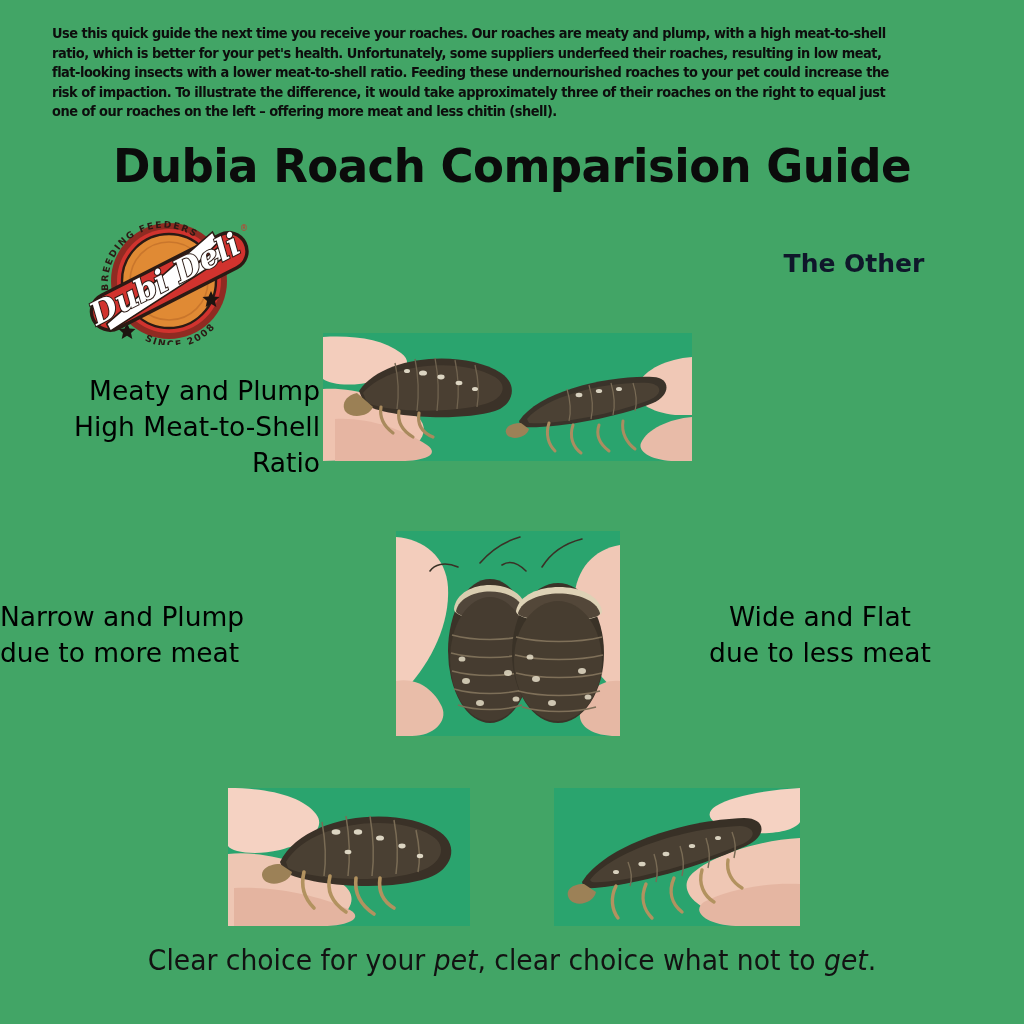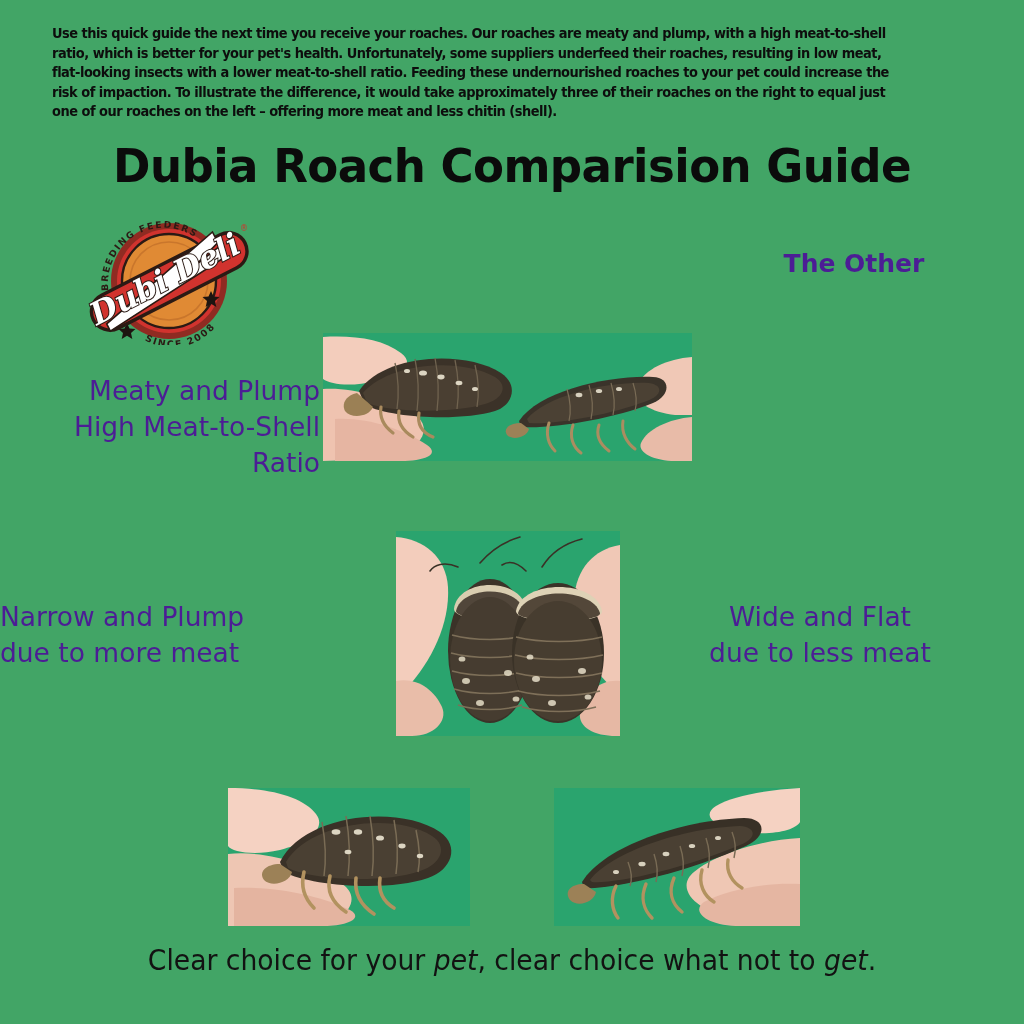--- a/index.html
+++ b/index.html
@@ -68,39 +68,39 @@
   .other-guys {
     position: absolute;
     left: 745px;
     top: 248px;
     width: 218px;
     text-align: center;
     font-family: "DejaVu Sans", sans-serif;
     font-weight: bold;
     font-size: 25px;
     line-height: 32px;
-    color: #4c1d95;
+    color: #0f172a;
   }
 
   
   .photo {
     position: absolute;
     overflow: hidden;
     background: #2fa673;
   }
   .photo .ph-canvas { position:absolute; inset:0; }
   .photo svg { display:block; width:100%; height:100%; }
 
   
   .cap {
     position: absolute;
     font-family: "DejaVu Sans", sans-serif;
     font-size: 26.5px;
     line-height: 36px;
-    color: #4c1d95;
+    color: #000000;
     white-space: pre-line;
   }
   .cap-r1-left  { left: 8px;   top: 373px; width: 312px; text-align: right; }
   .cap-r1-right { left: 700px; top: 373px; width: 318px; text-align: left; }
   .cap-r2-left  { left: 0px;   top: 599px; width: 366px; text-align: left; }
   .cap-r2-right { left: 660px; top: 599px; width: 320px; text-align: center; }
 
   
   .bottom-line {
     position: absolute;

